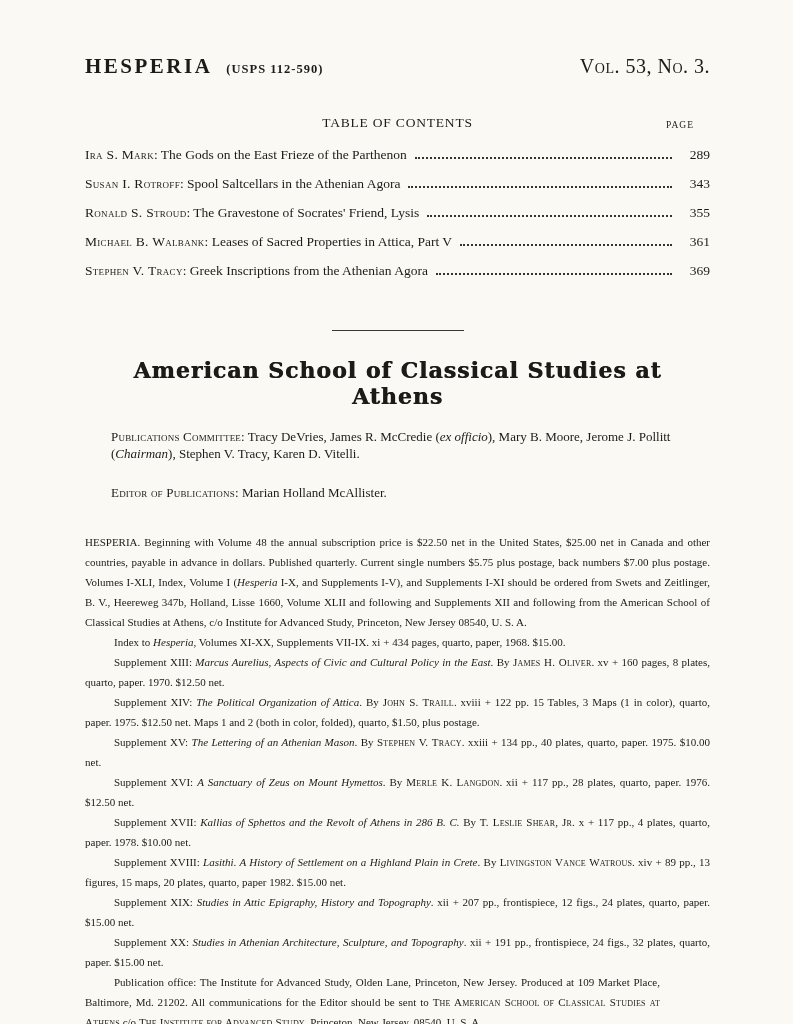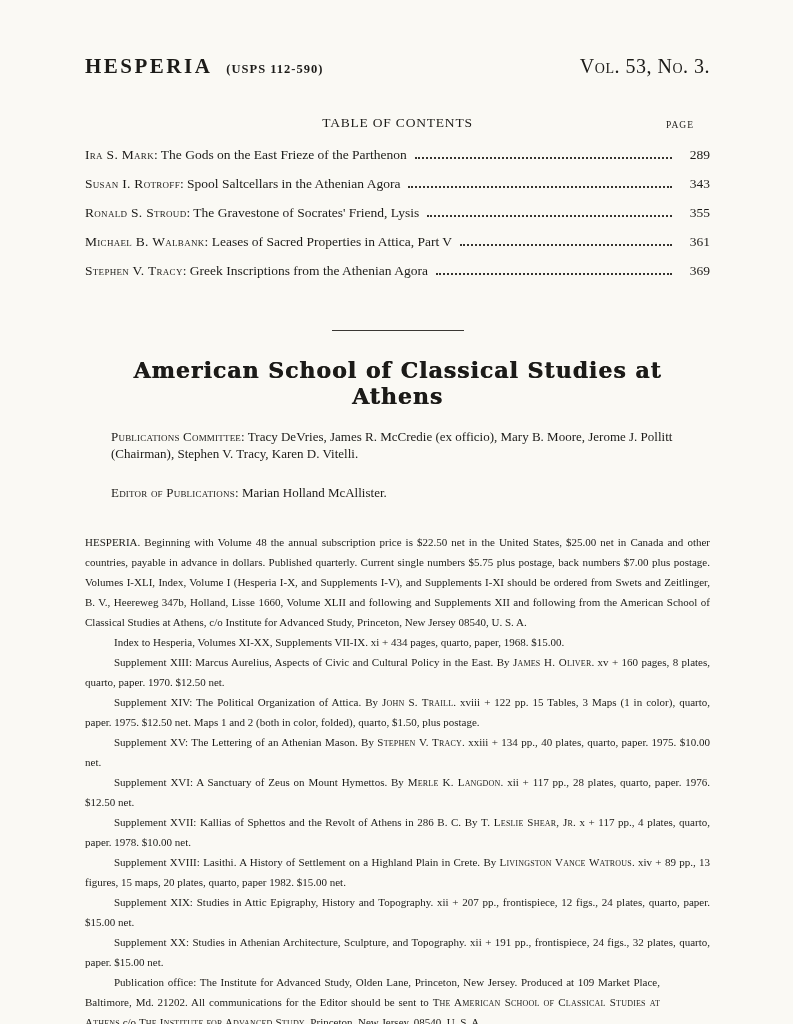--- a/index.html
+++ b/index.html
@@ -107,21 +107,21 @@
     margin-top: 30px;
     font-size: 11px;
     line-height: 20px;
     text-align: justify;
   }
   .notices p { margin: 0; }
   .notices p.indent { text-indent: 29px; }
   .notices p.narrow { padding-right: 50px; }
   .notices p.gap-top { margin-top: 6px; }
 
-  .seg-i { }
+  .seg-i { font-style: italic; }
   .seg-sc { font-variant: small-caps; letter-spacing: 0.2px; }
 
   
   .issn-row {
     margin-top: 12px;
     padding-left: 10px;
     font-size: 13px;
     font-weight: bold;
     letter-spacing: 0.4px;
   }

